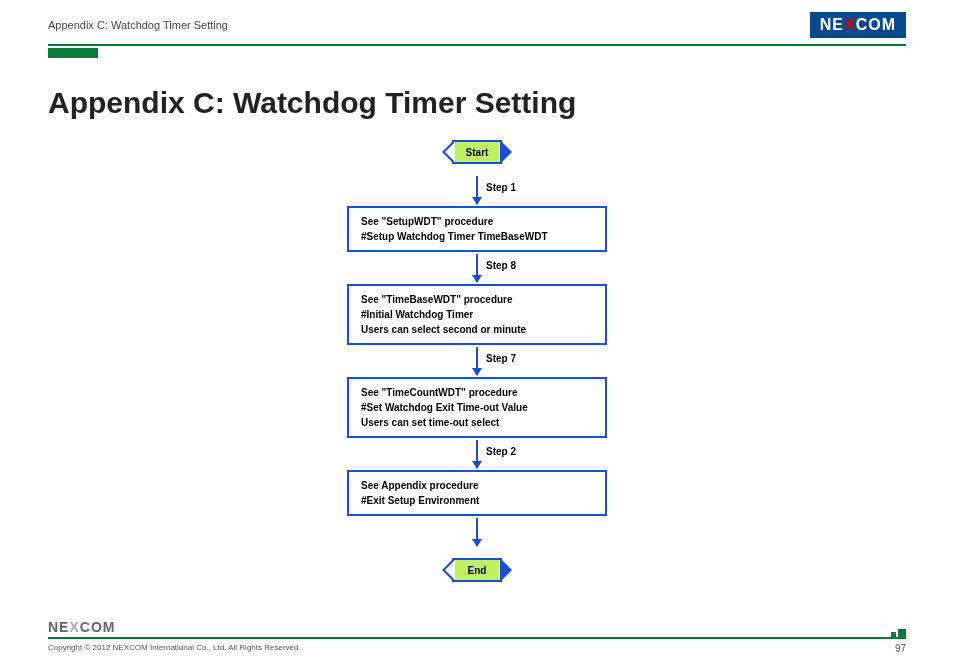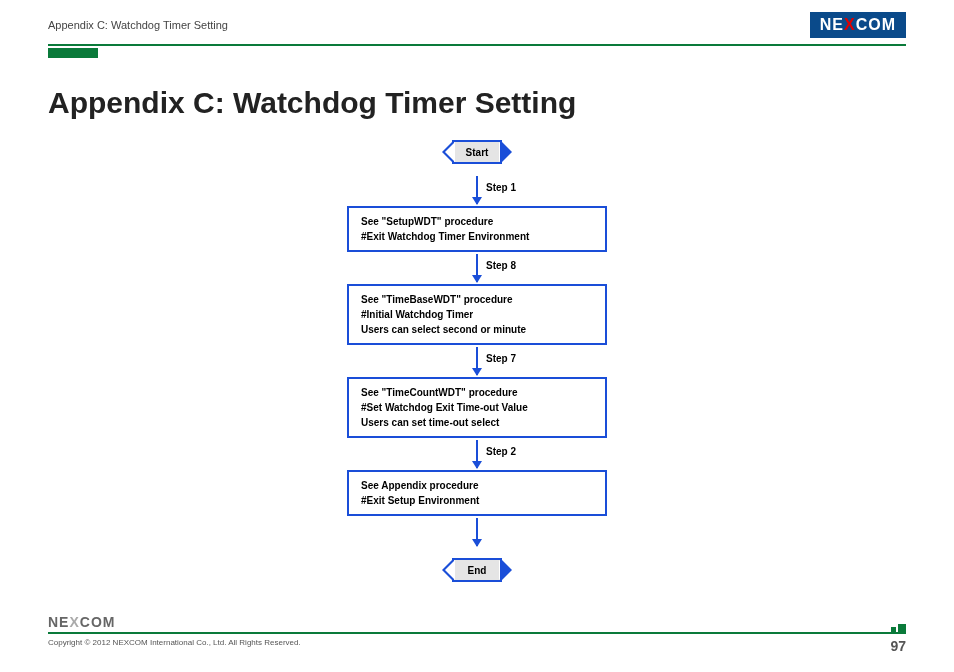--- a/index.html
+++ b/index.html
@@ -11,21 +11,21 @@
     .logo-box { background: #0a4a8a; color: #fff; font-weight: bold; font-size: 16px; padding: 4px 10px; letter-spacing: 1px; position: relative; }
     .logo-x { color: #d00; }
     
     .header-rule { margin: 0 48px; height: 2px; background: #0a7a3a; }
     .accent-bar { margin: 2px 0 0 48px; width: 50px; height: 10px; background: #0a7a3a; }
     
     .title { margin: 28px 48px 20px 48px; font-size: 30px; font-weight: bold; color: #222; }
     
     .flowchart { position: relative; width: 320px; margin: 0 auto; }
     
-    .terminator { position: relative; width: 50px; height: 24px; background: #e5e5e5; border: 2px solid #1a4ed8; margin: 12px auto; display: flex; align-items: center; justify-content: center; font-size: 10px; font-weight: bold; }
+    .terminator { position: relative; width: 50px; height: 24px; background: #bef264; border: 2px solid #1a4ed8; margin: 12px auto; display: flex; align-items: center; justify-content: center; font-size: 10px; font-weight: bold; }
     .terminator::before, .terminator::after { content: ""; position: absolute; width: 0; height: 0; top: -2px; }
     .terminator::before { left: -12px; border-top: 12px solid transparent; border-bottom: 12px solid transparent; border-right: 12px solid #1a4ed8; }
     .terminator::after { right: -12px; border-top: 12px solid transparent; border-bottom: 12px solid transparent; border-left: 12px solid #1a4ed8; }
     .term-inner-l, .term-inner-r { position: absolute; width: 0; height: 0; top: 0; }
     .term-inner-l { left: -9px; border-top: 10px solid transparent; border-bottom: 10px solid transparent; border-right: 10px solid #fff; }
     .term-inner-r { right: -9px; border-top: 10px solid transparent; border-bottom: 10px solid transparent; border-left: 10px solid #fff; }
     
     .connector { position: relative; width: 2px; height: 28px; background: #1a4ed8; margin: 2px auto; }
     .connector::after { content: ""; position: absolute; bottom: -1px; left: -4px; border-left: 5px solid transparent; border-right: 5px solid transparent; border-top: 8px solid #1a4ed8; }
     .step-label { position: absolute; left: 10px; top: 6px; font-size: 10px; font-weight: bold; white-space: nowrap; }
@@ -33,21 +33,21 @@
     .process { border: 2px solid #1a4ed8; background: #fff; padding: 6px 12px; font-size: 10px; font-weight: bold; line-height: 1.5; width: 260px; margin: 0 auto; }
     
     .footer { position: absolute; bottom: 0; left: 0; right: 0; padding: 0 48px 18px 48px; }
     .footer-logo { font-size: 14px; font-weight: bold; color: #666; letter-spacing: 1px; margin-bottom: 2px; }
     .footer-logo .x { color: #aaa; }
     .footer-rule { height: 2px; background: #0a7a3a; position: relative; }
     .footer-decoration { position: absolute; right: 0; top: -8px; display: flex; gap: 2px; }
     .dec-sq { width: 8px; height: 8px; background: #0a7a3a; }
     .dec-sq.sm { width: 5px; height: 5px; margin-top: 3px; }
     .footer-text { display: flex; justify-content: space-between; font-size: 8px; color: #555; margin-top: 4px; }
-    .page-num { font-weight: bold; font-size: 14px; }
+    .page-num { font-weight: normal; font-size: 10px; }
   </style>
 </head>
 <body>
 
 <div class="header">
   <div class="breadcrumb">Appendix C: Watchdog Timer Setting</div>
   <div class="logo">
     <div class="logo-box">
       <span>NE</span><span class="logo-x">X</span><span>COM</span>
     </div>
@@ -61,21 +61,21 @@
 <div class="flowchart">
   <div class="terminator">
     <span class="term-inner-l"></span>
       <span class="term-inner-r"></span>
     <span>Start</span>
   </div>
   <div id="steps-container">
       <div class="connector">
         <span class="step-label">Step 1</span>
       </div>
-      <div class="process"><span>See "SetupWDT" procedure</span><br><span>#Exit Watchdog Timer Environment</span></div>
+      <div class="process"><span>See "SetupWDT" procedure</span><br><span>#Setup Watchdog Timer TimeBaseWDT</span></div>
       <div class="connector">
         <span class="step-label">Step 8</span>
       </div>
       <div class="process"><span>See "TimeBaseWDT" procedure</span><br><span>#Initial Watchdog Timer</span><br><span>Users can select second or minute</span></div>
       <div class="connector">
         <span class="step-label">Step 7</span>
       </div>
       <div class="process"><span>See "TimeCountWDT" procedure</span><br><span>#Set Watchdog Exit Time-out Value</span><br><span>Users can set time-out select</span></div>
       <div class="connector">
         <span class="step-label">Step 2</span>

